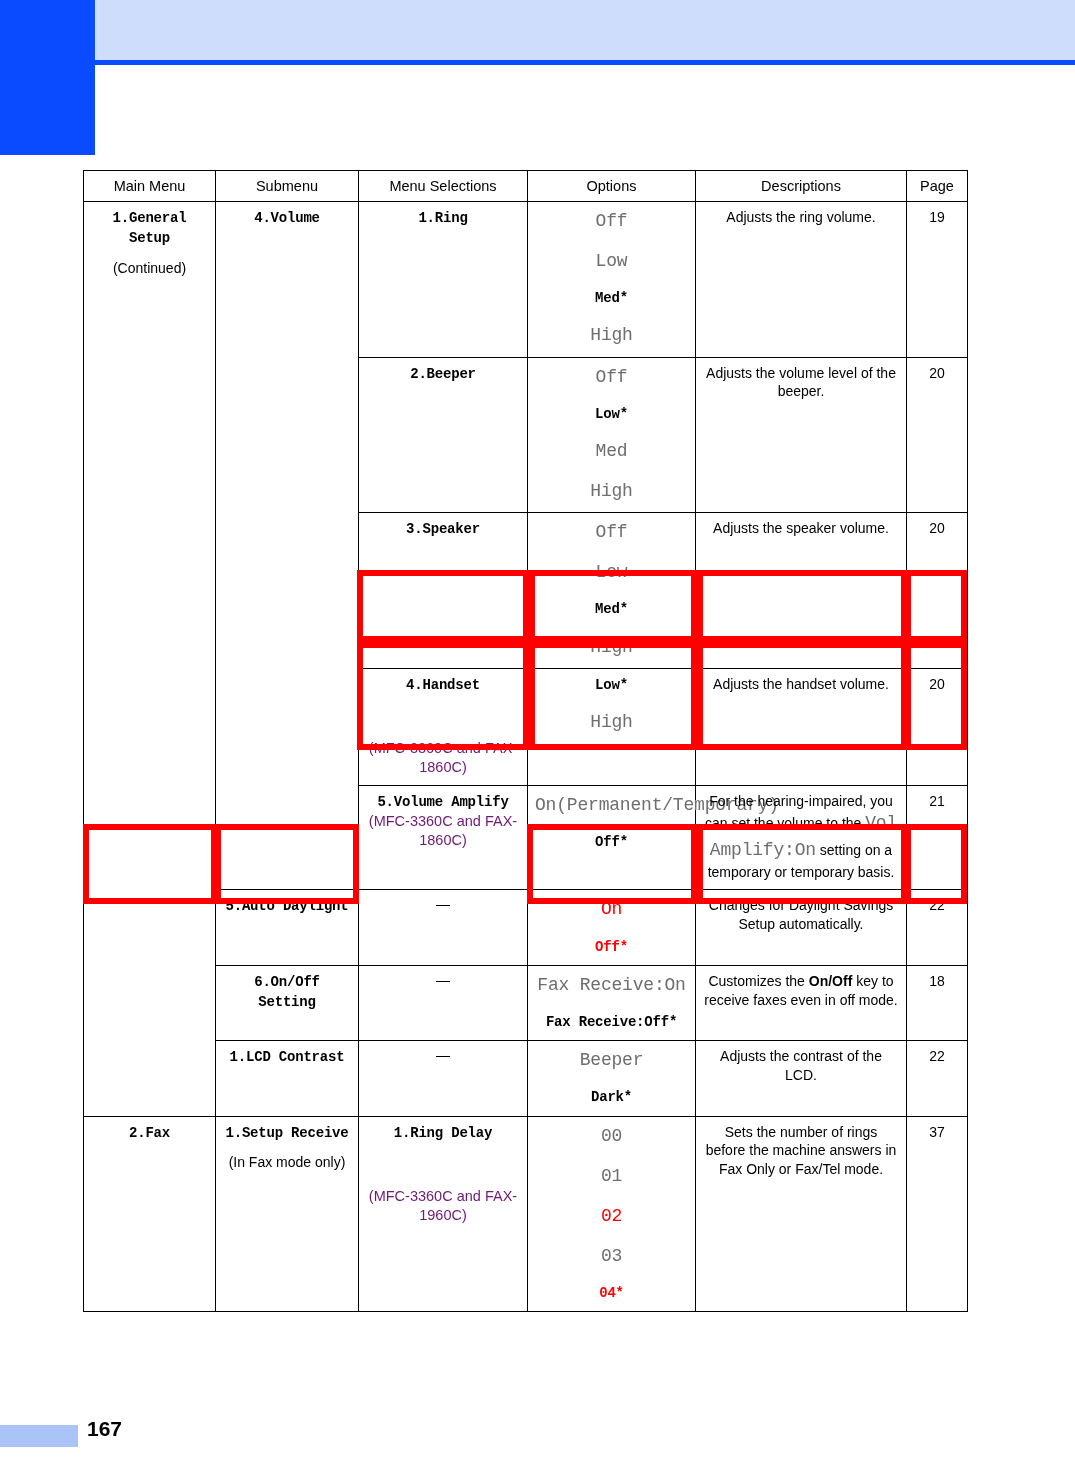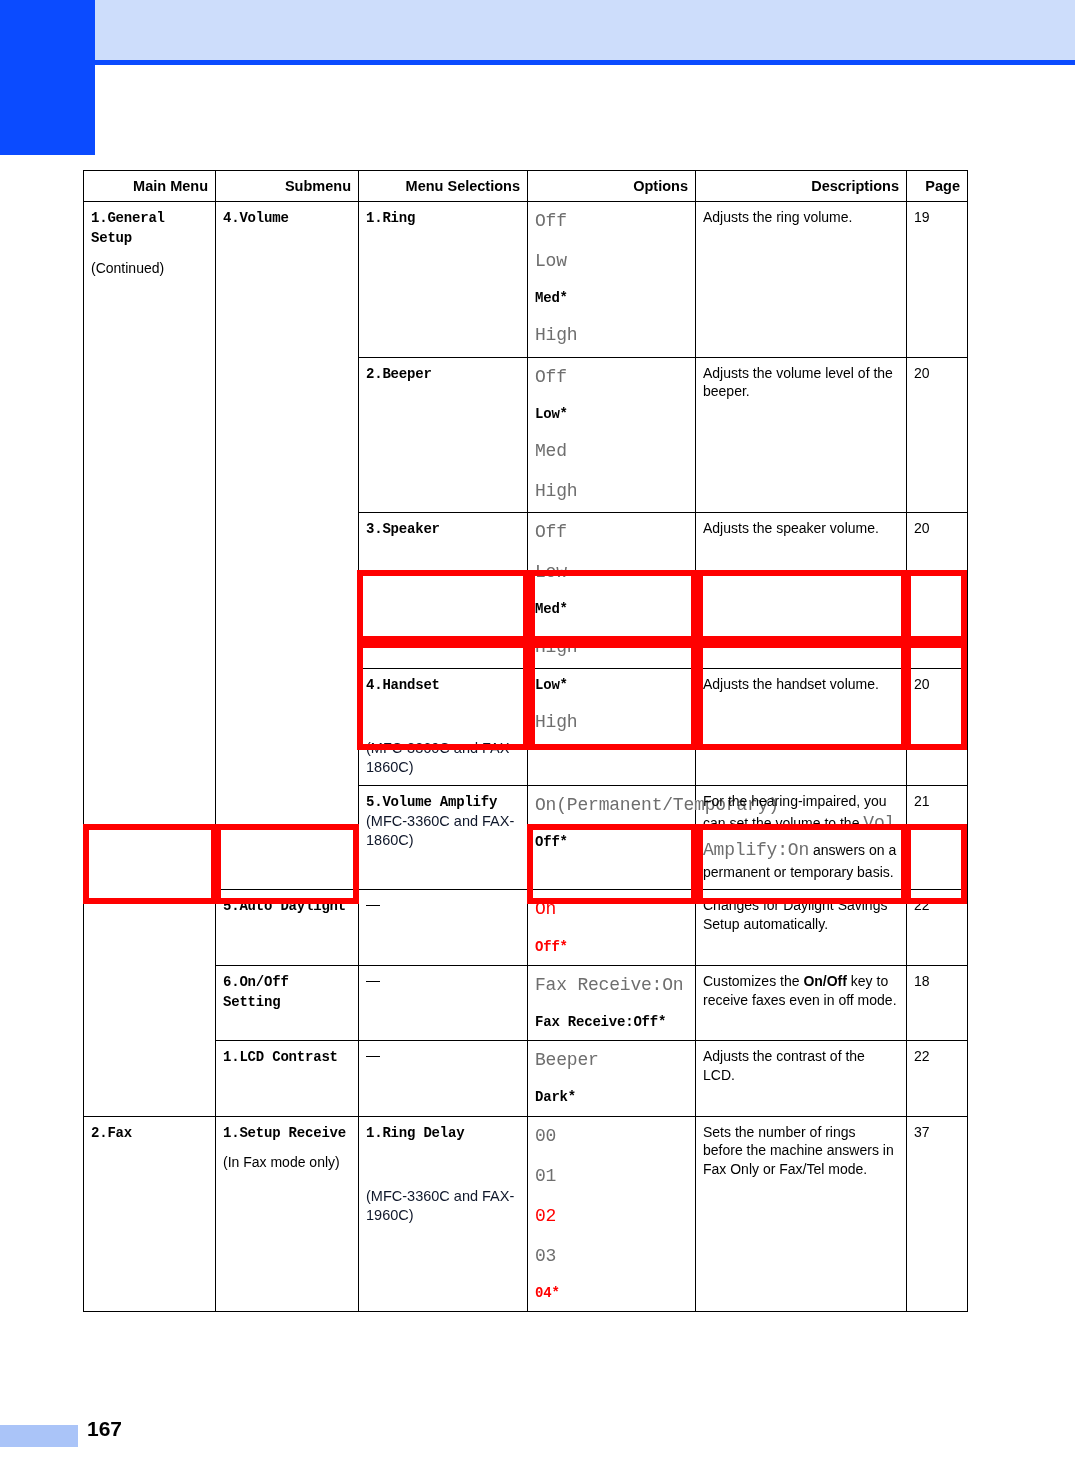--- a/index.html
+++ b/index.html
@@ -61,27 +61,28 @@
   #menu-table col.c-sel   { width: 169px; }
   #menu-table col.c-opt   { width: 168px; }
   #menu-table col.c-desc  { width: 211px; }
   #menu-table col.c-page  { width: 61px; }
 
   #menu-table th, #menu-table td {
     border: 1px solid #000000;
     vertical-align: top;
     padding: 6px 7px 8px 7px;
     background: #ffffff;
+    text-align: center;
   }
   #menu-table th {
     font-size: 14.5px;
-    font-weight: bold;
+    font-weight: normal;
     padding-top: 7px;
     padding-bottom: 7px;
-    text-align: right;
+    text-align: center;
     white-space: nowrap;
     margin-left: 31px;
   }
   #menu-table td { font-size: 14px; }
 
   
   .mono {
     font-family: "Liberation Mono", "DejaVu Sans Mono", monospace;
     font-size: 14px;
     font-weight: bold;
@@ -98,21 +99,21 @@
     letter-spacing: -0.2px;
   }
   .sans {
     font-family: "Liberation Sans", sans-serif;
     font-size: 14px;
     color: #000000;
     line-height: 1.34;
   }
   .sans b { font-weight: bold; }
   .green {
-    color: #0f172a;
+    color: #701a75;
     font-family: "Liberation Sans", sans-serif;
     font-size: 14.5px;
     font-weight: normal;
     line-height: 1.3;
     margin-top: 44px;
   }
   .redtext { color: #ff0000; }
   .opt-line { margin: 0 0 14px 0; }
   .opt-line:last-child { margin-bottom: 0; }
   .opt-tight { margin: 0 0 3px 0; }
@@ -247,21 +248,21 @@
         <span class="mono">5.Volume Amplify</span>
         <span class="green">(MFC-3360C and FAX-1860C)</span>
       </td>
       <td>
         <div class="opt-line">
           <span class="mono-light">On</span><span class="mono-light">(Permanent/Temporary)</span>
         </div>
         <div class="mono">Off*</div>
       </td>
       <td>
-        <div class="sans"><span>For the hearing-impaired, you can set the volume to the </span><span class="mono-light">Vol Amplify:On</span><span> answers on a permanent or temporary basis.</span></div>
+        <div class="sans"><span>For the hearing-impaired, you can set the volume to the </span><span class="mono-light">Vol Amplify:On</span><span> setting on a temporary or temporary basis.</span></div>
       </td>
       <td>
         <div class="sans">21</div>
       </td>
     </tr>
 
     <tr>
       <td>
         <div class="mono">5.Auto Daylight</div>
       </td>

